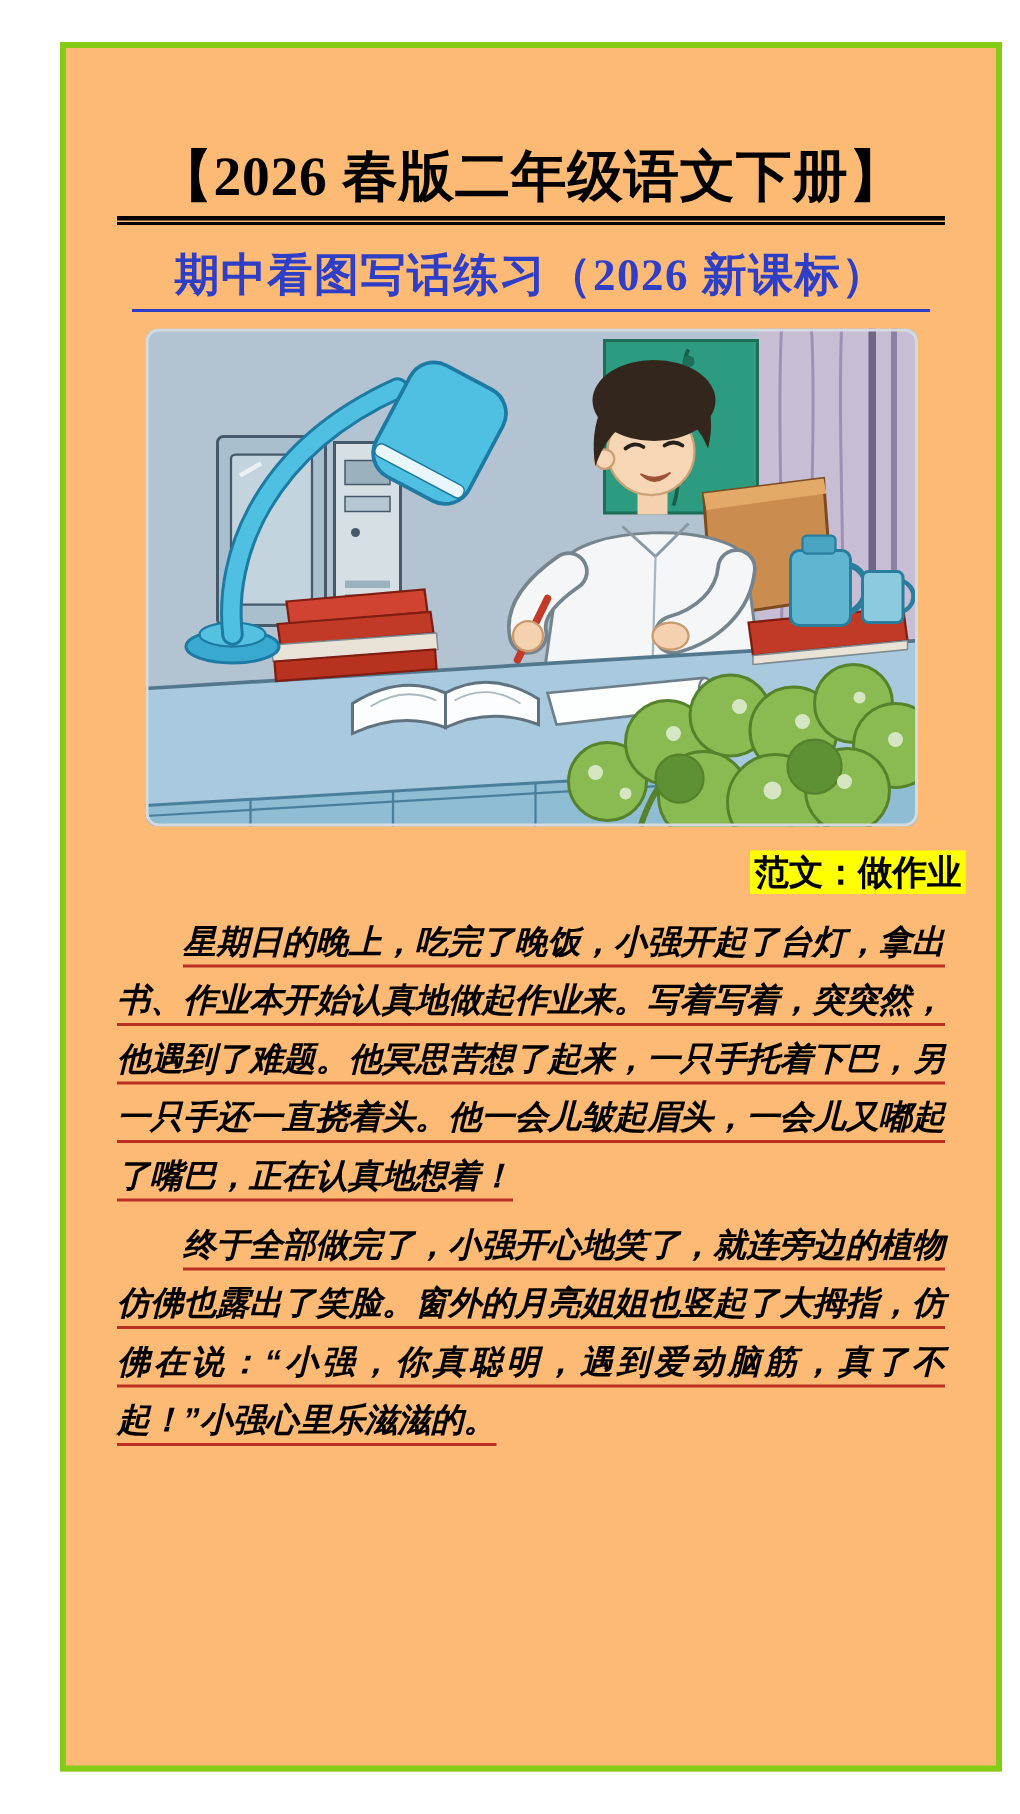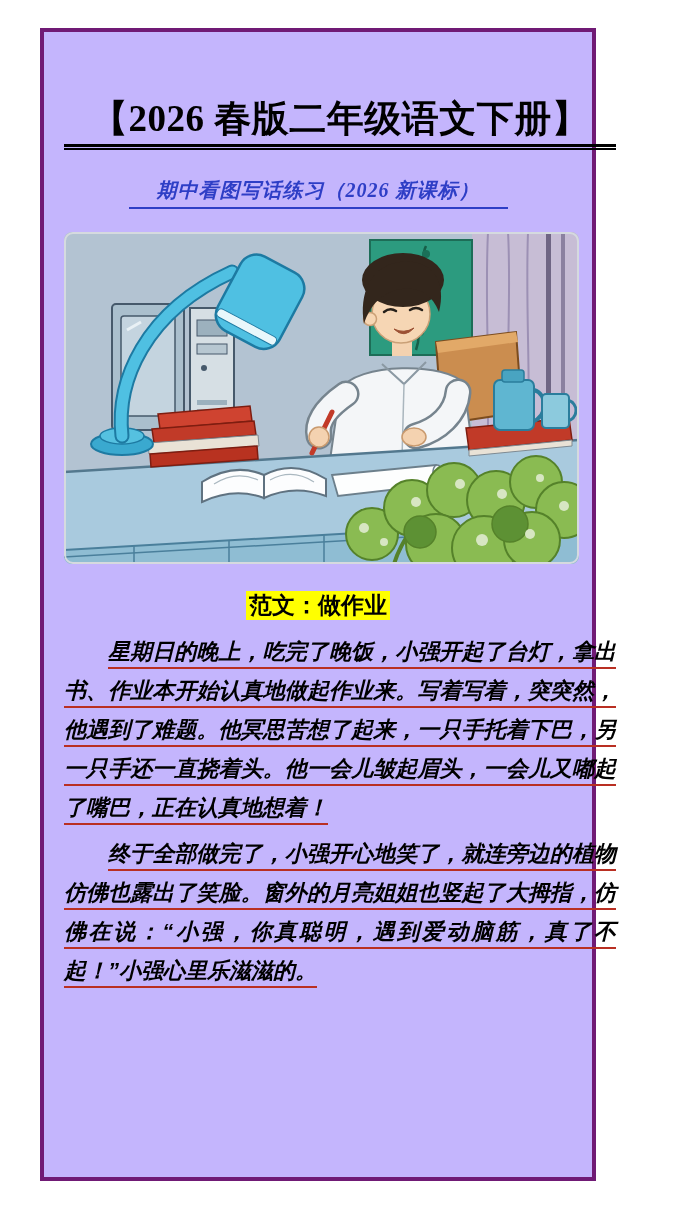--- a/index.html
+++ b/index.html
@@ -1,44 +1,44 @@
 <!DOCTYPE html>
 <html><head>
 <meta charset="utf-8">
 <style>
   html,body { margin:0; padding:0; background:#ffffff; }
   body {
     width:680px; height:1209px; position:relative; overflow:hidden;
     font-family:"Liberation Sans", sans-serif;
   }
   .frame {
-    position:absolute; left:40px; top:28px; width:556px; height:1153px;
-    box-sizing:border-box; border:4px solid #701a75; background:#c4b5fd;
+    position:absolute; left:40px; top:28px; width:628px; height:1153px;
+    box-sizing:border-box; border:4px solid #84cc16; background:#fdba74;
     padding:66px 20px 0 20px;
   }
   .title-block {
     width:552px; margin:0 auto; text-align:center; position:relative;
     border-bottom:3px solid #000; padding-bottom:3px;
   }
   .title-block::after {
     content:""; position:absolute; left:0; right:0; bottom:-6px; height:2px; background:#000;
   }
   .title {
     margin:0; font-family:"Liberation Serif", serif; font-weight:bold;
     font-size:37px; line-height:1.15; color:#000; letter-spacing:0.5px; white-space:nowrap;
   }
   .subtitle-wrap { text-align:center; margin-top:16px; }
   .subtitle {
-    display:inline-block; margin:16px; font-family:"Liberation Serif", serif;
-    font-weight:600; font-size:20px; line-height:1.1; color:#2e3ec6;
-    border-bottom:2px solid #2e3ec6; padding:0 28px 6px 28px; letter-spacing:1px; white-space:nowrap;font-style:italic;
+    display:inline-block; margin:4px; font-family:"Liberation Serif", serif;
+    font-weight:600; font-size:30px; line-height:1.1; color:#2e3ec6;
+    border-bottom:2px solid #2e3ec6; padding:0 28px 6px 28px; letter-spacing:1px; white-space:nowrap;
   }
   .illustration { width:515px; margin:7px auto 0 auto; }
   .illustration svg { display:block; }
-  .label-wrap { text-align:center; margin-top:27px; }
+  .label-wrap { text-align:right; margin-top:16px; }
   .essay-label {
     display:inline-block; background:#ffff00; color:#000;
     font-weight:bold; font-size:23px; line-height:29px; padding:0 3px;
   }
   .essay { width:552px; margin:12px auto 0 auto; }
   .para {
     margin:0 0 7px 0; color:#000; font-weight:bold; font-size:22px;
     line-height:39px; text-align:justify; text-indent:2em;
     text-decoration:underline; text-decoration-color:#b92f22;
     text-decoration-thickness:2px; text-underline-offset:8px;

